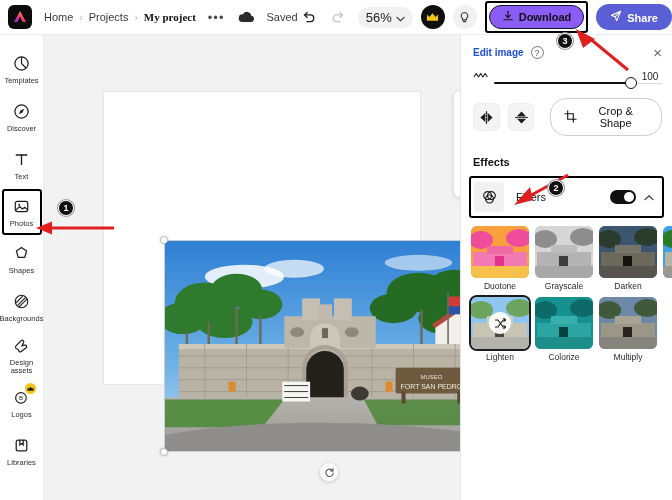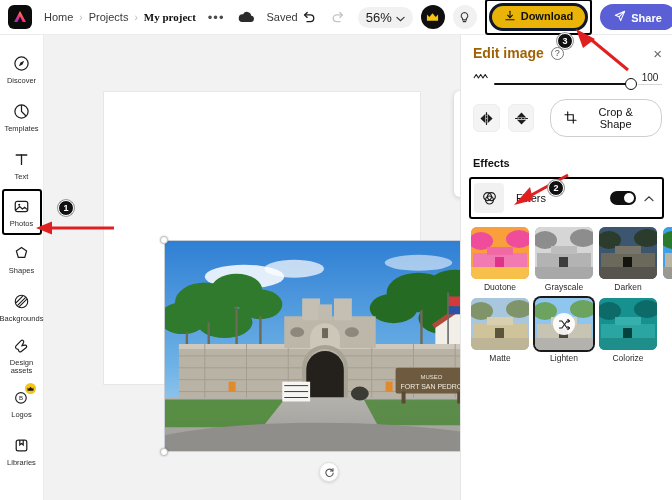--- a/index.html
+++ b/index.html
@@ -51,22 +51,22 @@
   }
   #bulb-btn {
     width: 24px; height: 24px; border-radius: 50%; background: #f1f1f1;
     display: flex; align-items: center; justify-content: center; cursor: pointer;
   }
   #dl-wrap {
     border: 2.5px solid #000; padding: 2px; border-radius: 3px;
     display: flex; align-items: center;
   }
   #download-btn {
-    display: flex; align-items: flex-start; gap: 5px; background: #eab308;
-    border: 3px solid #0f172a; border-radius: 14px; padding: 4px 12px;
+    display: flex; align-items: center; gap: 5px; background: #8b5cf6;
+    border: 1px solid #0f172a; border-radius: 14px; padding: 4px 12px;
     font-size: 11px; font-weight: bold; color: #111; cursor: pointer;
   }
   #share-btn {
     display: flex; align-items: flex-end; gap: 5px; background: #5a5fd6;
     border: none; border-radius: 14px; padding: 6px 14px;
     font-size: 11px; font-weight: bold; color: #fff; cursor: pointer;
   }
 
   
   #rail {
@@ -130,21 +130,21 @@
   .ft-btn { width: 24px; height: 24px; display: flex; align-items: center; justify-content: center; cursor: pointer; }
 
   
   #panel {
     position: absolute; top: 35px; right: 0; width: 212px; height: 465px;
     background: #fff; border-left: 1px solid #e6e6e6; z-index: 22;
   }
   #panel-head {
     display: flex; align-items: center; padding: 10px 10px 8px 12px;
   }
-  #panel-title { font-size: 14px; font-weight: bold; color: #a16207; }
+  #panel-title { font-size: 10px; font-weight: bold; color: #1d4ed8; }
   #help-icon {
     width: 13px; height: 13px; border-radius: 50%; border: 1.2px solid #777;
     color: #555; font-size: 9px; display: flex; align-items: center;
     justify-content: center; margin-left: 7px; cursor: pointer;
   }
   #panel-close { margin-left: auto; color: #666; font-size: 15px; cursor: pointer; line-height: 1; }
 
   #slider-row { display: flex; align-items: flex-end; padding: 2px 10px 0 12px; gap: 6px; }
   #slider-track {
     flex: 1; height: 2px; background: #111; position: relative; border-radius: 1px;
@@ -306,34 +306,34 @@
     </button>
   </div>
 </div>
 
 <div id="rail">
 
   <div class="rail-item">
     <span class="rail-icon">
       <svg width="17" height="17" viewBox="0 0 18 18" fill="none" stroke="#1d1d1d" stroke-width="1.3">
         <circle cx="9" cy="9" r="7"></circle>
-          <path d="M11.8 6.2 7.9 7.9 6.2 11.8 10.1 10.1z" fill="#1d1d1d" stroke="none"></path>
-      </svg>
-    </span>
-    <span class="rail-label">Discover</span>
+          <path d="M9 2.2V9l4.8 4.8"></path>
+      </svg>
+    </span>
+    <span class="rail-label">Templates</span>
   </div>
 
   <div class="rail-item">
     <span class="rail-icon">
       <svg width="17" height="17" viewBox="0 0 18 18" fill="none" stroke="#1d1d1d" stroke-width="1.3">
         <circle cx="9" cy="9" r="7"></circle>
-          <path d="M9 2.2V9l4.8 4.8"></path>
-      </svg>
-    </span>
-    <span class="rail-label">Templates</span>
+          <path d="M11.8 6.2 7.9 7.9 6.2 11.8 10.1 10.1z" fill="#1d1d1d" stroke="none"></path>
+      </svg>
+    </span>
+    <span class="rail-label">Discover</span>
   </div>
 
   <div class="rail-item">
     <span class="rail-icon">
       <svg width="17" height="17" viewBox="0 0 18 18" fill="none" stroke="#1d1d1d" stroke-width="1.4" stroke-linecap="round">
         <path d="M3.4 4.2h11.2"></path>
           <path d="M9 4.2v10"></path>
       </svg>
     </span>
     <span class="rail-label">Text</span>
@@ -639,34 +639,20 @@
             <ellipse cx="48" cy="11" rx="13" ry="9" fill="#2b7a2b"></ellipse>
           <rect x="2" y="26" width="54" height="14" fill="#b9b3a2"></rect>
           <rect x="24" y="30" width="9" height="12" fill="#1a1a14"></rect>
           <rect x="0" y="40" width="58" height="12" fill="#9a9890"></rect>
           <rect x="16" y="19" width="26" height="8" fill="#c6c0ae"></rect>
         </svg>
       </div>
       <span class="flabel">Contrast</span>
     </div>
 
-    <div class="fcell">
-      <div class="fthumb">
-        <svg width="100%" height="100%" viewBox="0 0 58 52" preserveAspectRatio="none">
-          <rect width="58" height="52" fill="#a8c6dd"></rect>
-          <ellipse cx="10" cy="13" rx="12" ry="9" fill="#7f9468"></ellipse>
-            <ellipse cx="48" cy="11" rx="13" ry="9" fill="#7f9468"></ellipse>
-          <rect x="2" y="26" width="54" height="14" fill="#cfc39a"></rect>
-          <rect x="24" y="30" width="9" height="12" fill="#5d543c"></rect>
-          <rect x="0" y="40" width="58" height="12" fill="#bdb596"></rect>
-          <rect x="16" y="19" width="26" height="8" fill="#d8cfae"></rect>
-        </svg>
-      </div>
-      <span class="flabel">Matte</span>
-    </div>
 
     <div class="fcell selected">
       <div class="fthumb">
         <svg width="100%" height="100%" viewBox="0 0 58 52" preserveAspectRatio="none">
           <rect width="58" height="52" fill="#8ec6ef"></rect>
           <ellipse cx="10" cy="13" rx="12" ry="9" fill="#6ca35e"></ellipse>
             <ellipse cx="48" cy="11" rx="13" ry="9" fill="#6ca35e"></ellipse>
           <rect x="2" y="26" width="54" height="14" fill="#c8c4b4"></rect>
           <rect x="24" y="30" width="9" height="12" fill="#4a463c"></rect>
           <rect x="0" y="40" width="58" height="12" fill="#b4b2ac"></rect>
@@ -692,20 +678,34 @@
             <ellipse cx="48" cy="11" rx="13" ry="9" fill="#0c6a68"></ellipse>
           <rect x="2" y="26" width="54" height="14" fill="#2aa5a2"></rect>
           <rect x="24" y="30" width="9" height="12" fill="#05413f"></rect>
           <rect x="0" y="40" width="58" height="12" fill="#1e8e8b"></rect>
           <rect x="16" y="19" width="26" height="8" fill="#37b0ad"></rect>
         </svg>
       </div>
       <span class="flabel">Colorize</span>
     </div>
 
+    <div class="fcell">
+      <div class="fthumb">
+        <svg width="100%" height="100%" viewBox="0 0 58 52" preserveAspectRatio="none">
+          <rect width="58" height="52" fill="#6e89a8"></rect>
+          <ellipse cx="10" cy="13" rx="12" ry="9" fill="#3f5a3b"></ellipse>
+            <ellipse cx="48" cy="11" rx="13" ry="9" fill="#3f5a3b"></ellipse>
+          <rect x="2" y="26" width="54" height="14" fill="#9a9688"></rect>
+          <rect x="24" y="30" width="9" height="12" fill="#26241c"></rect>
+          <rect x="0" y="40" width="58" height="12" fill="#86847c"></rect>
+          <rect x="16" y="19" width="26" height="8" fill="#a7a396"></rect>
+        </svg>
+      </div>
+      <span class="flabel">Multiply</span>
+    </div>
   </div>
 </div>
 
 <div class="marker" style="left:58px; top:200px;">1</div>
 <svg class="arrow" style="left:34px; top:218px;" width="82" height="20">
   <path d="M80 10 H16" stroke="#e02020" stroke-width="3"></path>
   <path d="M2 10 L18 3.4 L18 16.6 Z" fill="#e02020"></path>
 </svg>
 
 <div class="marker" style="left:548px; top:180px;">2</div>

